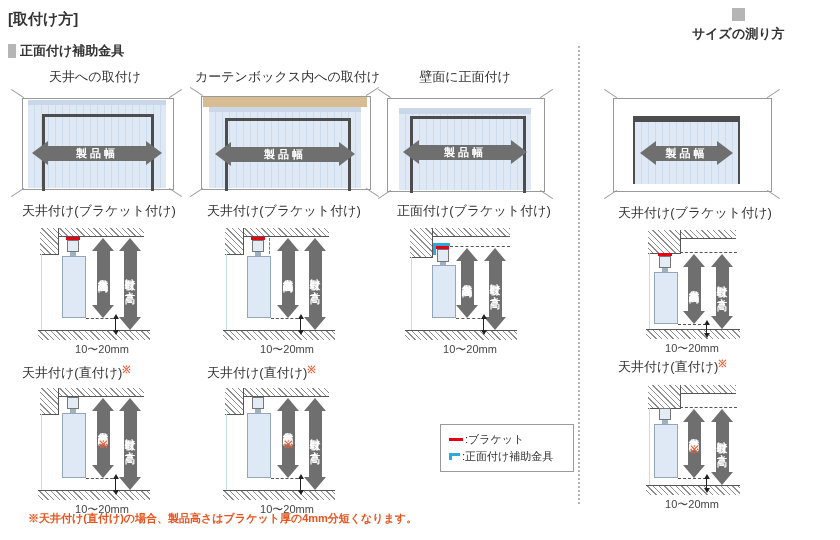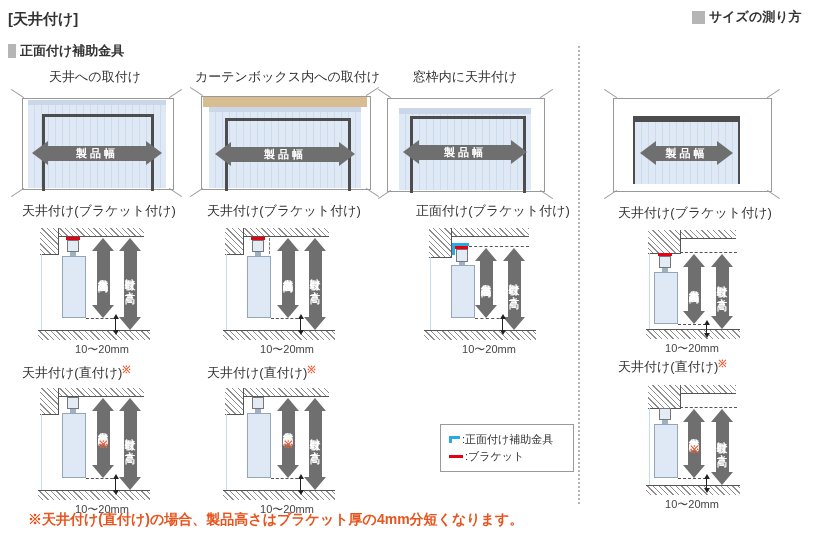--- a/index.html
+++ b/index.html
@@ -59,41 +59,41 @@
   .gt{width:0;height:0;border-left:3px solid transparent;border-right:3px solid transparent;}
   .gu{border-bottom:5px solid #222;}
   .gd{border-top:5px solid #222;}
   .gbar{flex:1;width:1px;background:#222;}
   .gap-label{position:absolute;font-size:11px;color:#444;text-align:center;white-space:nowrap;}
   
   .legend{position:absolute;left:440px;top:424px;width:134px;border:1px solid #999;padding:6px 8px;box-sizing:border-box;background:#fff;}
   .lrow{display:flex;align-items:center;gap:2px;font-size:11px;line-height:17px;white-space:nowrap;}
   .lsym-red{display:inline-block;width:14px;height:3px;background:var(--bracket-red);}
   .lsym-blue{display:inline-block;width:11px;height:7px;border-top:3px solid var(--aux-blue);border-left:3px solid var(--aux-blue);box-sizing:border-box;}
-  .note{position:absolute;left:28px;top:511px;font-size:14px;font-weight:bold;color:var(--note-orange);}
+  .note{position:absolute;left:28px;top:511px;font-size:11px;font-weight:bold;color:var(--note-orange);}
 </style>
 </head>
 <body>
 
 <div id="page">
 
-  <div class="main-title">[天井付け]</div>
-  <div class="sec-head" style="left:692px;top:8px;">
+  <div class="main-title">[取付け方]</div>
+  <div class="sec-head" style="left:692px;top:8px;flex-direction:column;">
     <span class="sq-big"></span>
     <span>サイズの測り方</span>
   </div>
   <div class="sec-head" style="left:8px;top:42px;">
     <span class="sq"></span>
     <span>正面付け補助金具</span>
   </div>
   <div class="divider" style="left:578px;top:46px;height:458px;"></div>
 
   <div class="col-title" style="left:195px;top:68px;width:180px;">カーテンボックス内への取付け</div>
   <div class="col-title" style="left:10px;top:68px;width:170px;">天井への取付け</div>
-  <div class="col-title" style="left:385px;top:68px;width:160px;">窓枠内に天井付け</div>
+  <div class="col-title" style="left:385px;top:68px;width:160px;">壁面に正面付け</div>
 
   <div class="win" style="left:10px;top:88px;width:170px;height:110px;">
     <div class="wall" style="left:12px;top:10px;width:150px;height:90px;"></div>
     <div class="dg" style="left:0px;top:5px;transform:rotate(33deg);"></div>
     <div class="dg" style="left:158px;top:5px;transform:rotate(-33deg);"></div>
     <div class="dg" style="left:0px;top:104px;transform:rotate(-33deg);"></div>
     <div class="dg" style="left:158px;top:104px;transform:rotate(33deg);"></div>
     <div class="railstrip" style="left:18px;top:12px;width:138px;height:5px;"></div>
     <div class="stripes" style="left:18px;top:17px;width:138px;height:83px;"></div>
     <div class="wframe" style="left:32px;top:26px;width:106px;height:74px;"></div>
@@ -216,21 +216,21 @@
     <div class="floorline" style="left:26px;top:128px;width:112px;"></div>
     <div class="hatch floorband" style="left:26px;top:129px;width:112px;"></div>
     <div class="gaparr" style="left:100px;top:112px;height:21px;">
         <i class="gt gu"></i>
         <span class="gbar"></span>
         <i class="gt gd"></i>
       </div>
     <div class="gap-label" style="left:45px;top:140px;width:90px;">10〜20mm</div>
   </div>
 
-  <div class="sd" style="left:404px;top:202px;">
+  <div class="sd" style="left:385px;top:202px;">
     <div class="sd-title" style="padding-left:12px;">正面付け(ブラケット付け)</div>
     <div class="hatch ceilband" style="left:25px;top:26px;width:100px;"></div>
     <div class="hatch wallblock" style="left:25px;top:26px;width:22px;height:29px;"></div>
     <div class="thinwall" style="left:26px;top:55px;height:73px;"></div>
     <div class="bluev" style="left:48px;top:41px;height:12px;"></div>
     <div class="blueh" style="left:48px;top:41px;width:17px;"></div>
     <div class="redbr" style="left:51px;top:44px;width:13px;"></div>
     <div class="rail" style="left:52px;top:47px;height:13px;"></div>
     <div class="conn" style="left:55px;top:60px;height:3px;"></div>
     <div class="blind" style="left:47px;top:63px;height:53px;"></div>
@@ -393,24 +393,24 @@
     <div class="gaparr" style="left:101px;top:118px;height:19px;">
         <i class="gt gu"></i>
         <span class="gbar"></span>
         <i class="gt gd"></i>
       </div>
     <div class="gap-label" style="left:50px;top:141px;width:80px;">10〜20mm</div>
   </div>
 
   <div class="legend">
     <div class="lrow">
+      <span class="lsym-red"></span>
+      <span>:ブラケット</span>
+    </div>
+    <div class="lrow">
       <span class="lsym-blue"></span>
       <span>:正面付け補助金具</span>
     </div>
-    <div class="lrow">
-      <span class="lsym-red"></span>
-      <span>:ブラケット</span>
-    </div>
   </div>
 
   <div class="note">※天井付け(直付け)の場合、製品高さはブラケット厚の4mm分短くなります。</div>
 
 </div>
 
 </body></html>

